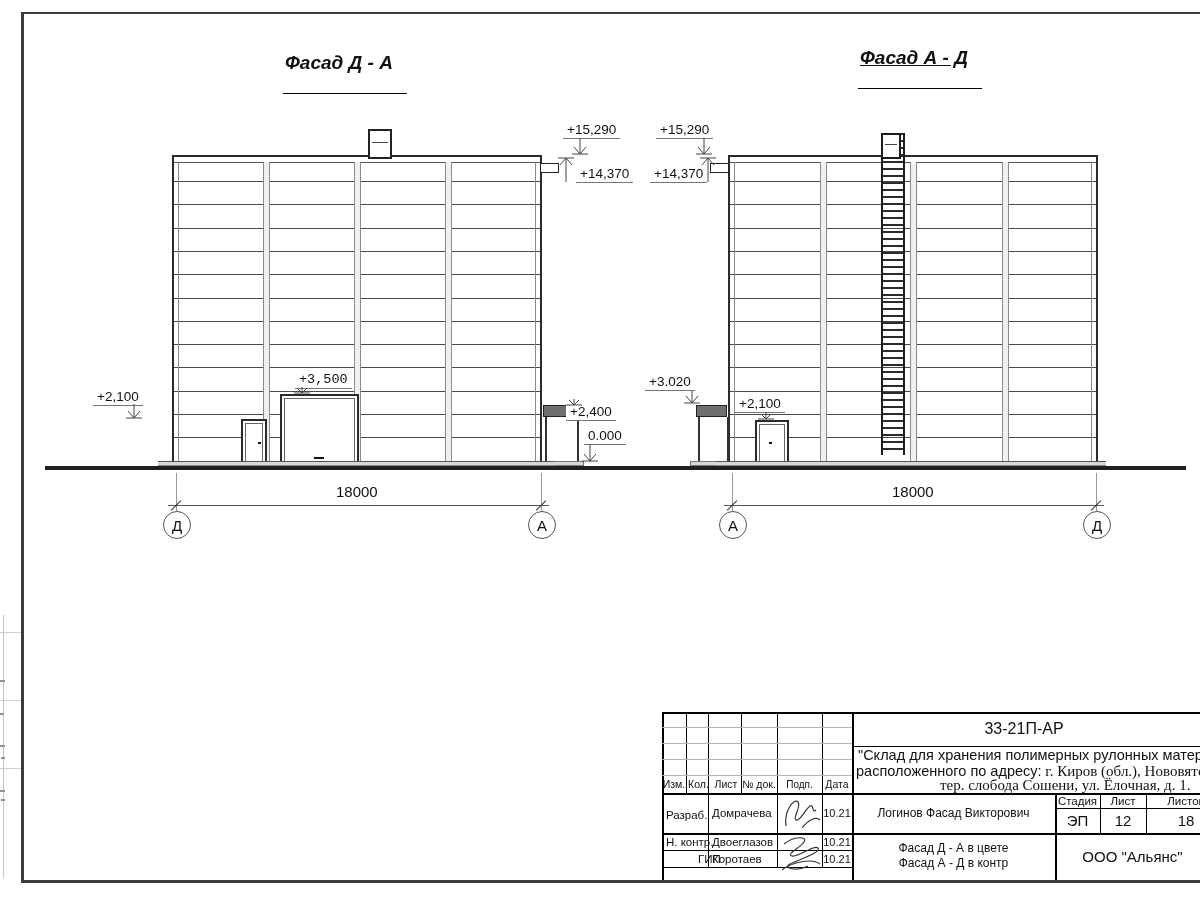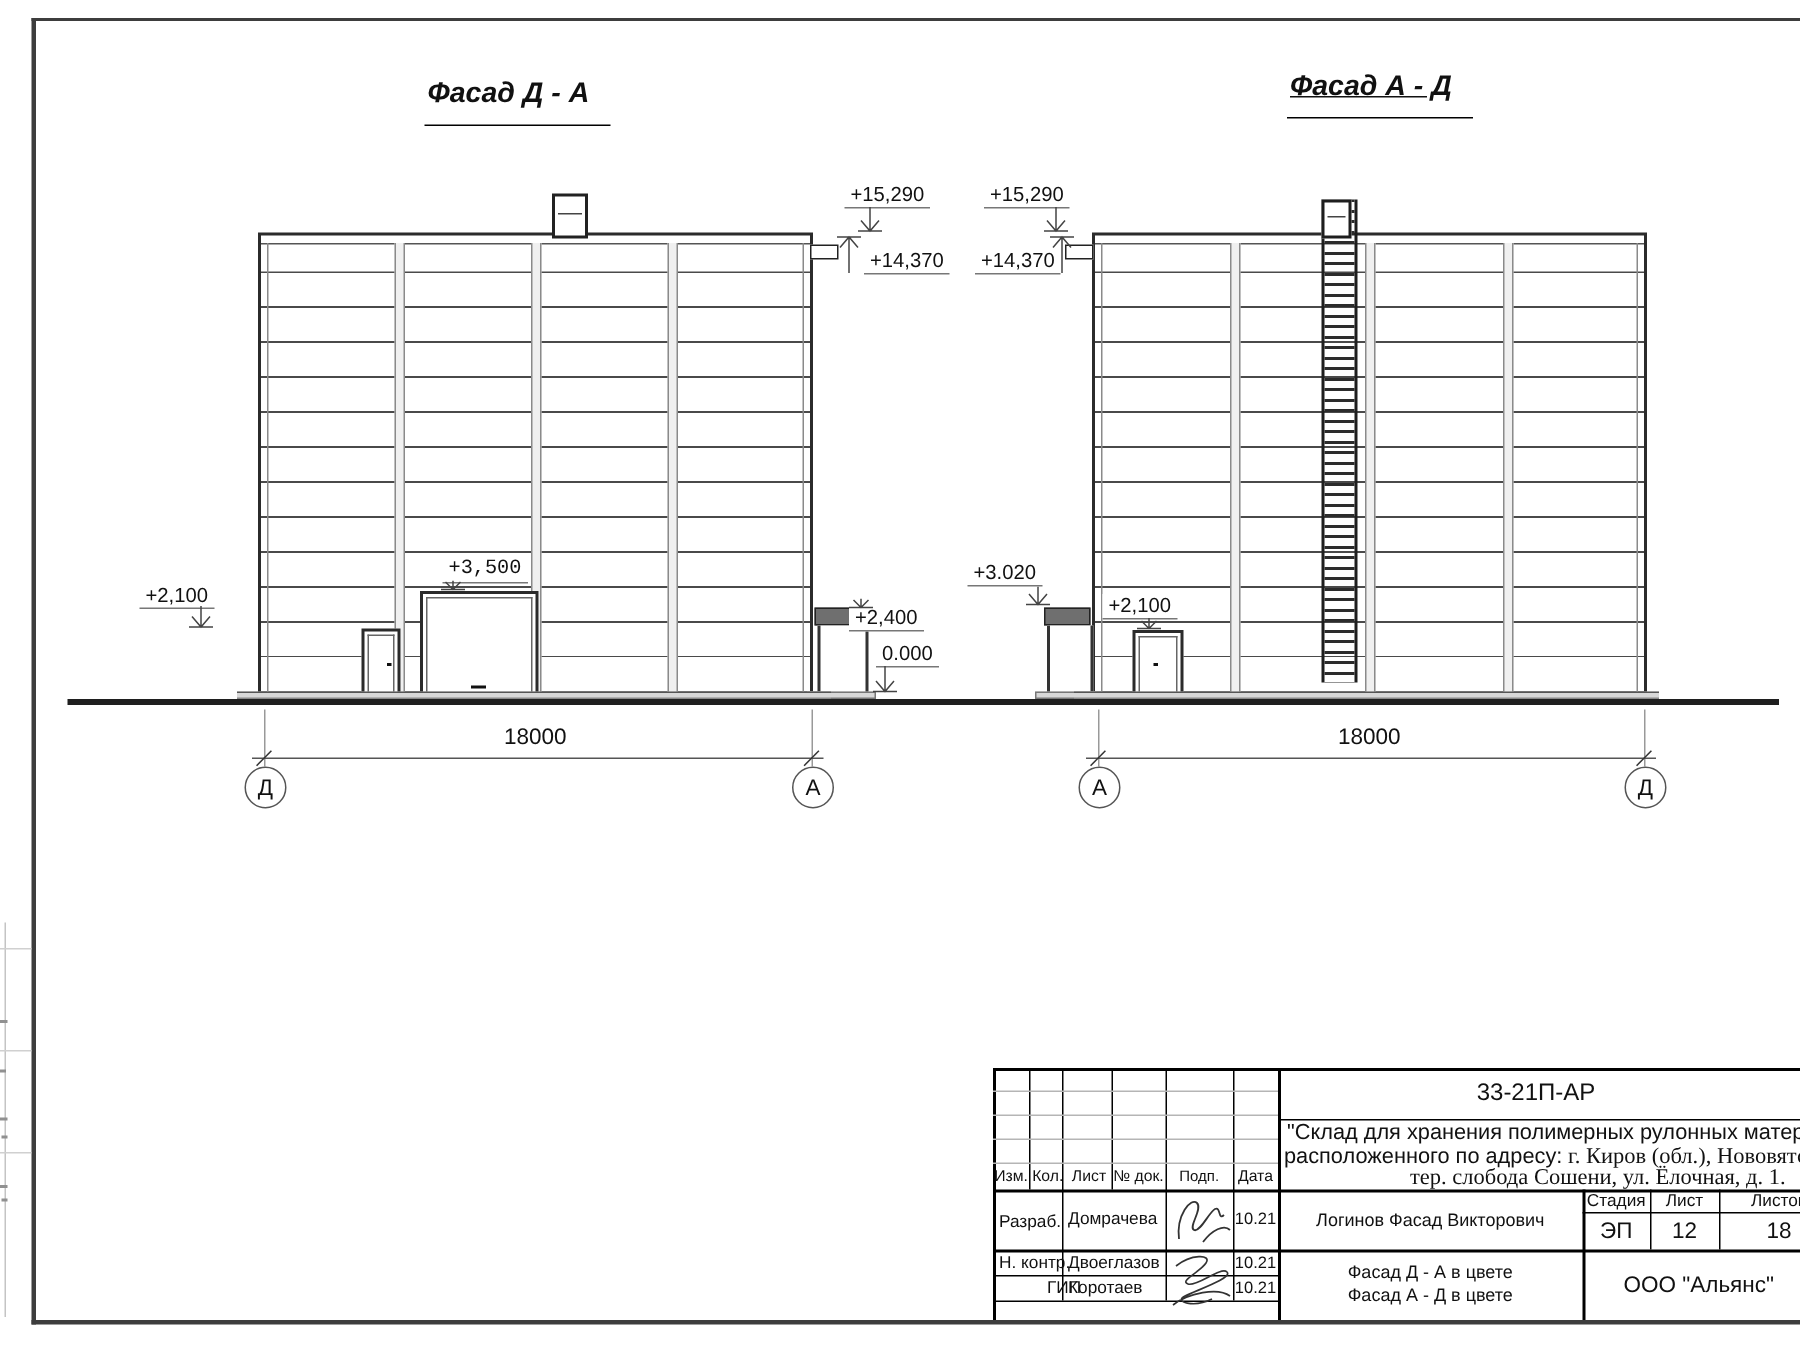--- a/index.html
+++ b/index.html
@@ -27,21 +27,21 @@
   .base{position:absolute;height:5px;background:#d8d8d8;border-top:1px solid #555;border-bottom:1px solid #888;box-sizing:border-box;}
   .ground{position:absolute;height:4px;background:#1f1f1f;}
   .ladder{position:absolute;border-left:2px solid #1e1e1e;border-right:2px solid #1e1e1e;
     background:repeating-linear-gradient(to bottom,#2c2c2c 0,#2c2c2c 2px,transparent 2px,transparent 7px);}
   .ladder-top{position:absolute;background:#fff;border:2px solid #1e1e1e;}
   .vent{position:absolute;background:#fff;border:2px solid #222;}
   .pipe{position:absolute;background:#fff;border:1.5px solid #222;}
   .hline{position:absolute;height:1px;background:#444;left:2px;right:2px;}
   
   .fac-title{position:absolute;font-size:19px;font-weight:bold;font-style:italic;
-    border-bottom:1.6px solid #000;padding:0 14px 9px 2px;white-space:nowrap;}
+    border-bottom:1.6px solid #000;padding:0 14px 19px 2px;white-space:nowrap;}
   .emark{position:absolute;font-size:13.5px;white-space:nowrap;border-bottom:1px solid #777;
     padding:0 4px 1px 4px;background:#fff;}
   .dim-line{position:absolute;height:1px;background:#555;}
   .ext-line{position:absolute;width:1px;background:#999;}
   .dimtick{position:absolute;width:14px;height:0;border-top:1.5px solid #333;transform:rotate(-45deg);}
   .dim-label{position:absolute;font-size:15px;white-space:nowrap;}
   .axis-bubble{position:absolute;width:26px;height:26px;border:1px solid #555;border-radius:50%;
     background:#fff;display:flex;align-items:center;justify-content:center;font-size:15px;}
   
   .hl{position:absolute;height:1px;background:#000;}
@@ -270,18 +270,18 @@
 
     <div class="cell" style="left:1055px;top:793px;width:45px;height:15px;font-size:11.5px;">Стадия</div>
     <div class="cell" style="left:1100px;top:793px;width:46px;height:15px;font-size:11.5px;">Лист</div>
     <div class="cell" style="left:1146px;top:793px;width:80px;height:15px;font-size:11.5px;">Листов</div>
     <div class="cell" style="left:1055px;top:808px;width:45px;height:25px;font-size:15px;">ЭП</div>
     <div class="cell" style="left:1100px;top:808px;width:46px;height:25px;font-size:15px;">12</div>
     <div class="cell" style="left:1146px;top:808px;width:80px;height:25px;font-size:15px;">18</div>
 
     <div class="abs" style="left:852px;top:841px;width:203px;text-align:center;font-size:12px;line-height:15px;">
       <div>Фасад Д - А в цвете</div>
-      <div>Фасад А - Д в цвете</div>
+      <div>Фасад А - Д в контр</div>
     </div>
     <div class="cell" style="left:1055px;top:833px;width:155px;height:47px;font-size:15px;">ООО "Альянс"</div>
   </div>
 
 </div>
 
 </body></html>

